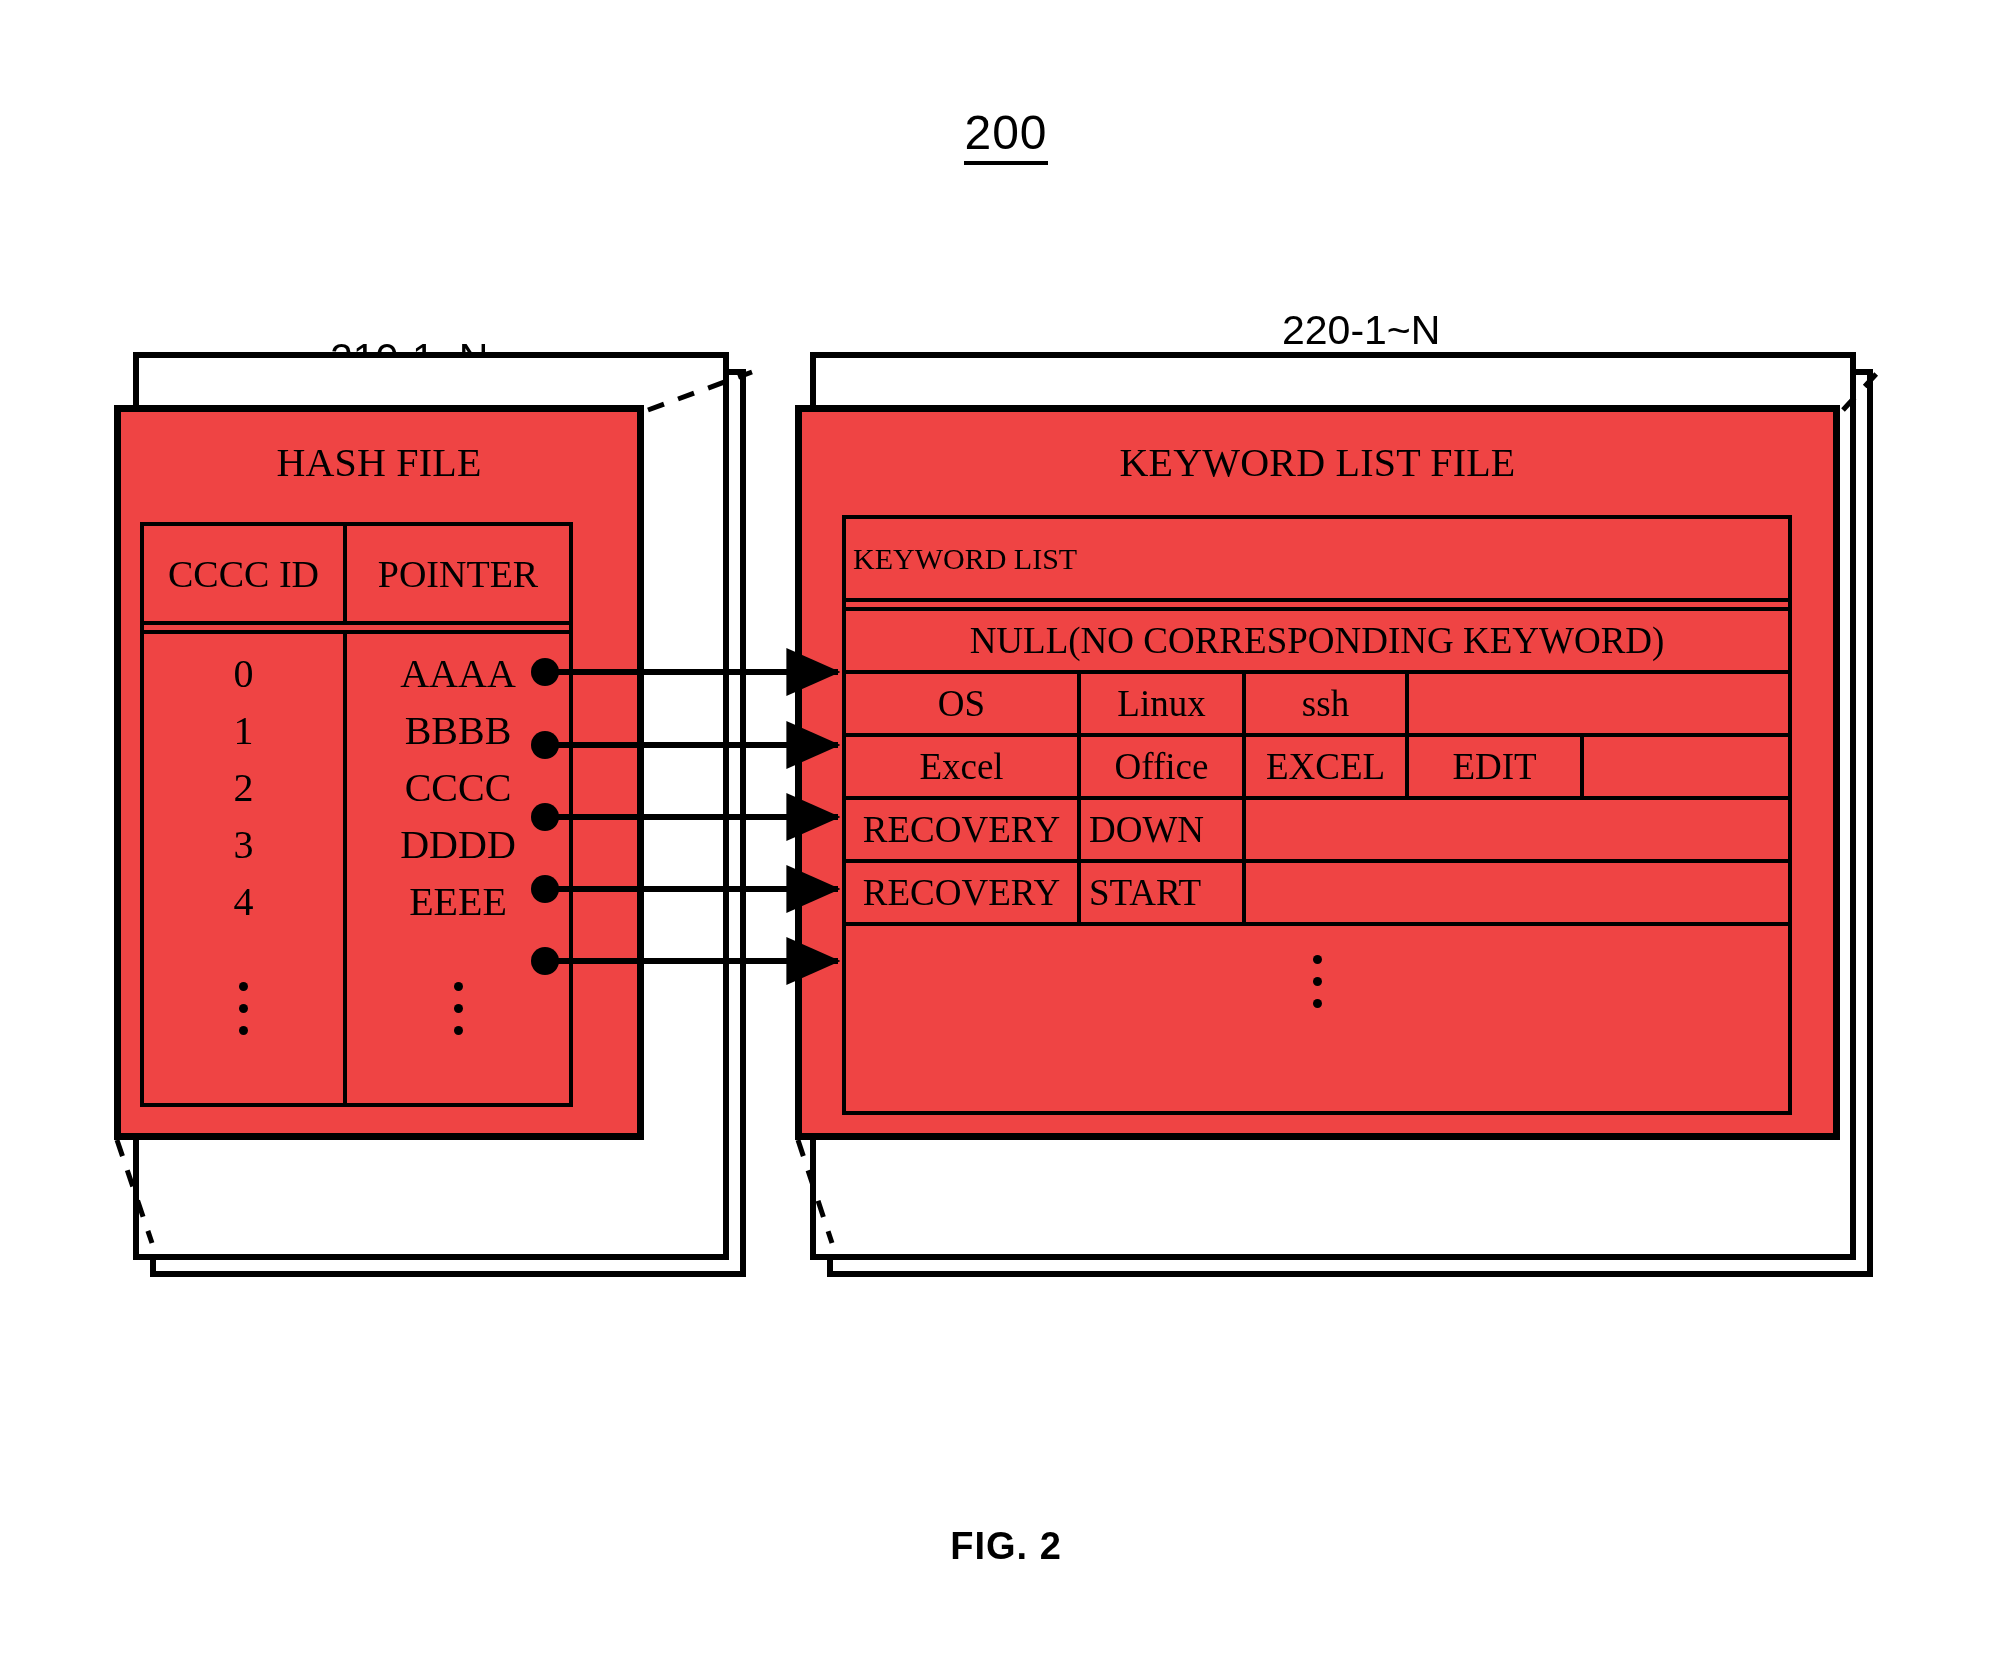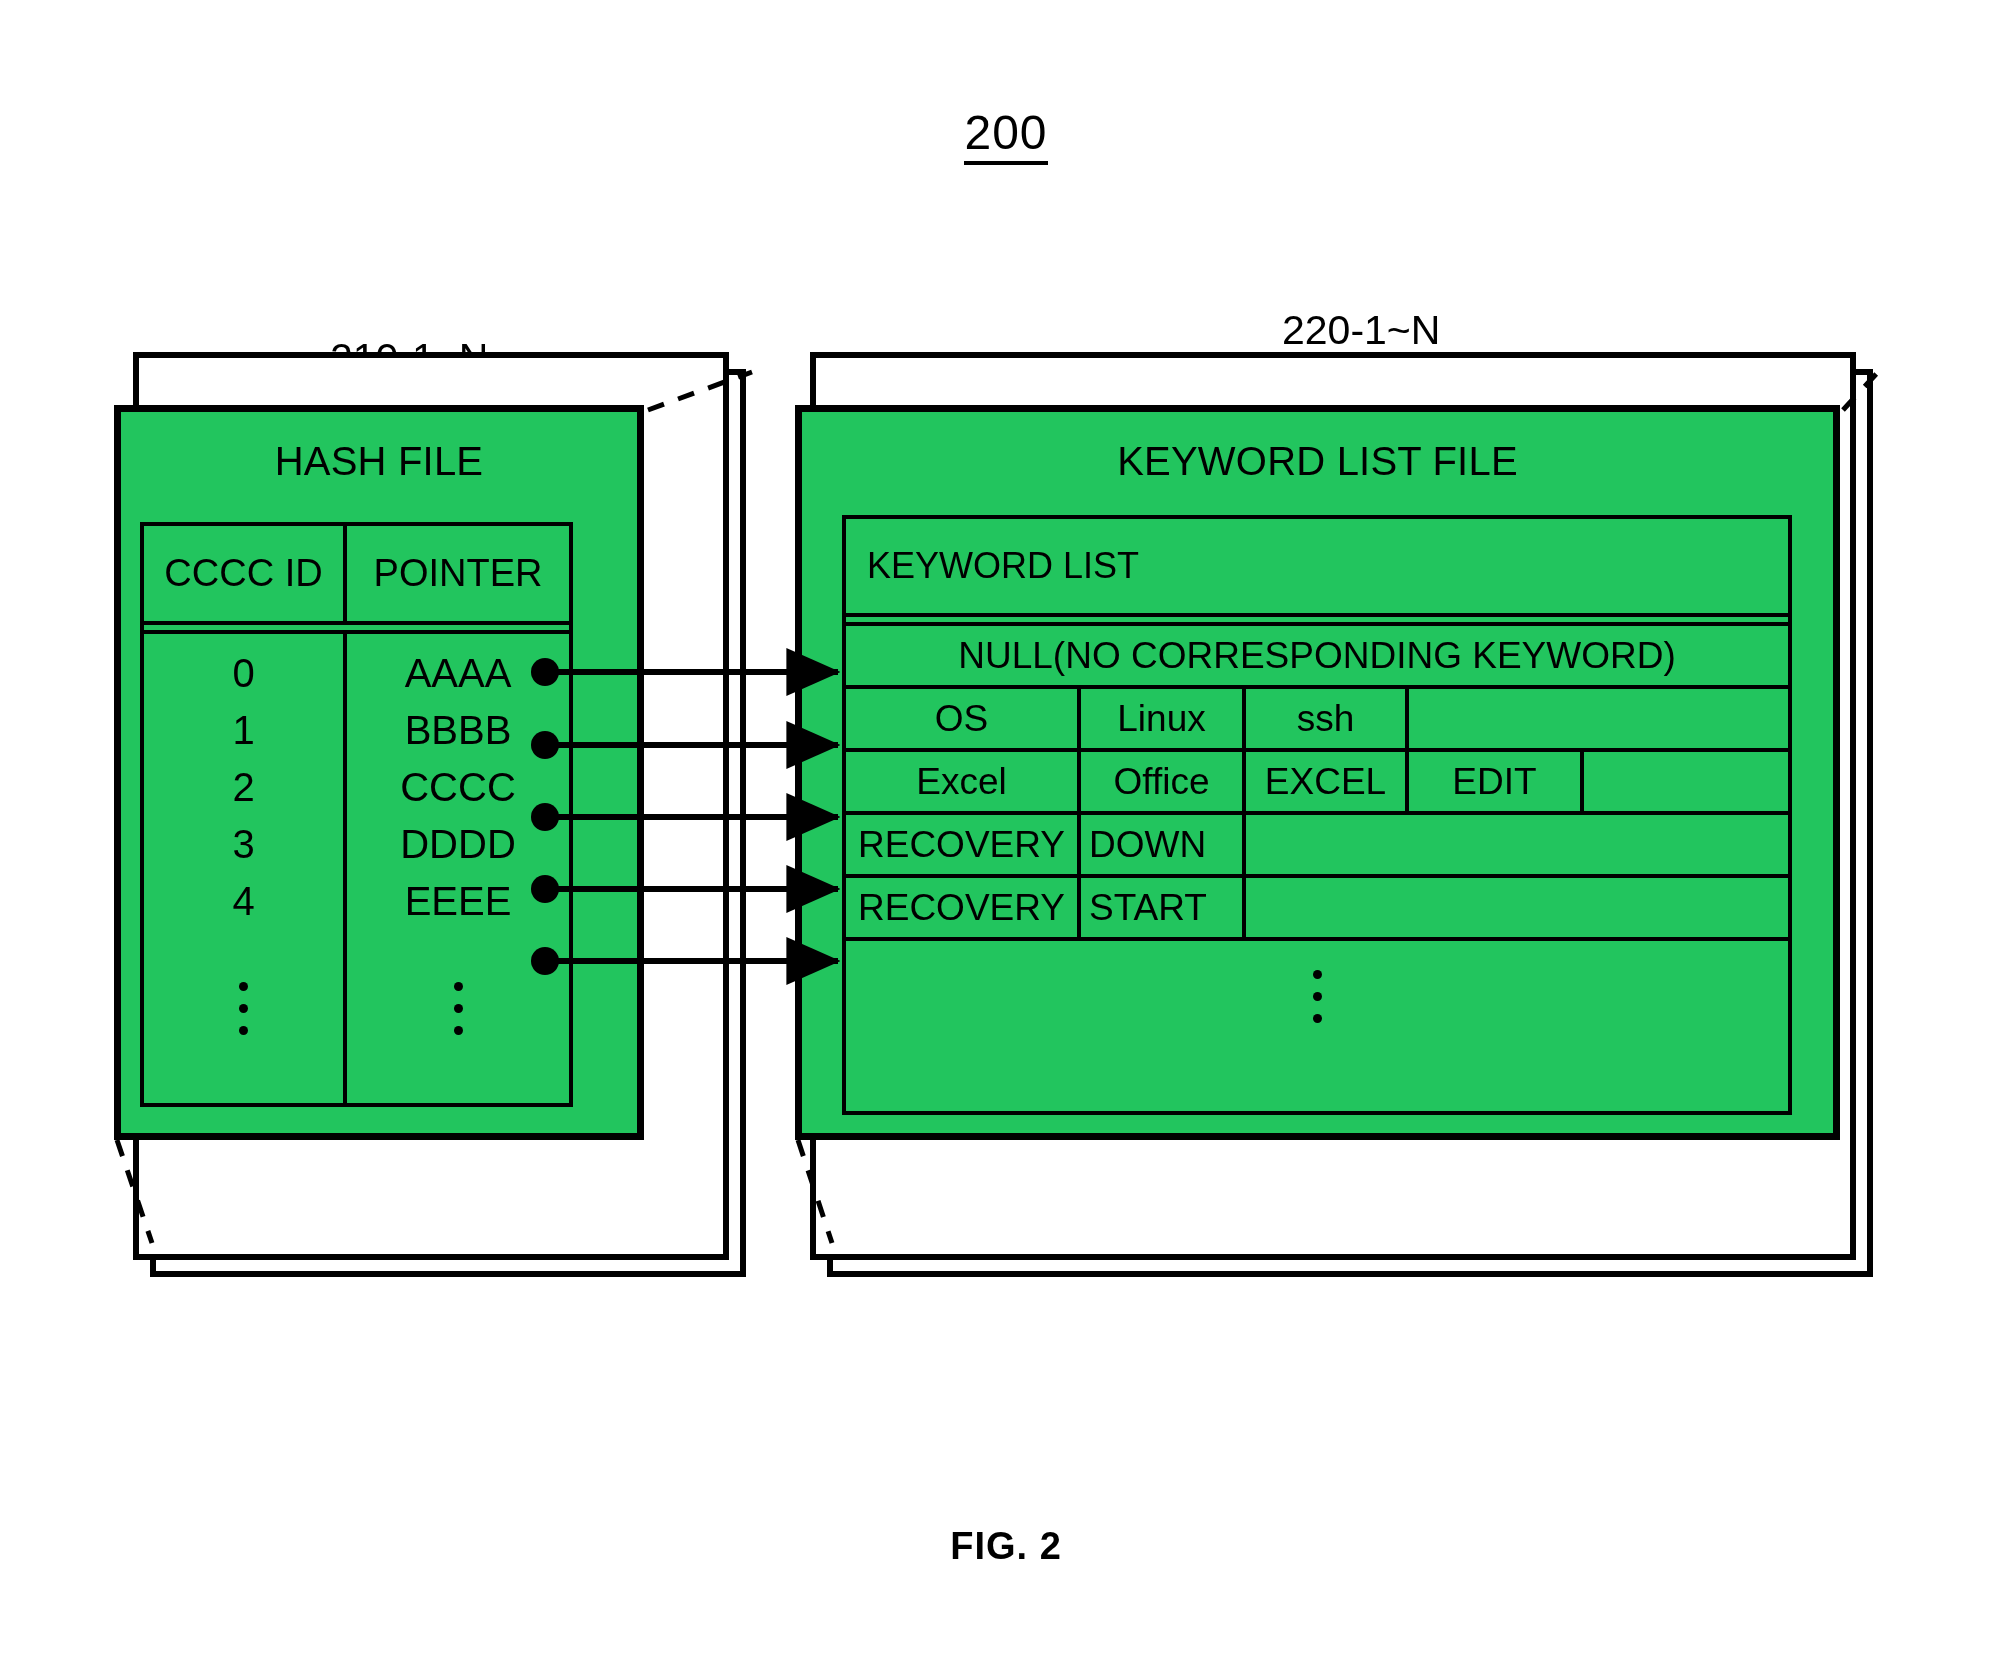--- a/index.html
+++ b/index.html
@@ -53,22 +53,23 @@
   
   #hash-stack-2 { left: 150px; top: 369px; width: 596px; height: 908px; }
   #hash-stack-1 { left: 133px; top: 352px; width: 596px; height: 908px; }
   
   #kw-stack-2  { left: 827px; top: 369px; width: 1046px; height: 908px; }
   #kw-stack-1  { left: 810px; top: 352px; width: 1046px; height: 908px; }
 
   
   .file-frame {
     border: 7px solid #000;
-    background: #22c55e;
-    box-sizing: border-box;
+    background: #ef4444;
+    box-sizing: border-box;
+    font-family: Liberation Serif, serif;
   }
   #hash-file {
     left: 114px; top: 405px; width: 530px; height: 735px;
   }
   #keyword-file {
     left: 795px; top: 405px; width: 1045px; height: 735px;
   }
 
   .file-title {
     text-align: center;
@@ -134,25 +135,25 @@
   #kw-inner {
     position: absolute;
     left: 40px;
     top: 103px;
     width: 950px;
     height: 600px;
     box-sizing: border-box;
     border: 4px solid #000;
   }
   #kw-list-head {
-    height: 98px;
-    display: flex;
-    align-items: center;
-    padding-left: 21px;
-    font-size: 36px;
+    height: 83px;
+    display: flex;
+    align-items: center;
+    padding-left: 7px;
+    font-size: 30px;
     border-bottom: 4px solid #000;
     box-sizing: border-box;
   }
   #kw-head-sep { height: 5px; border-bottom: 4px solid #000; }
 
   .kw-row {
     display: flex;
     height: 63px;
     border-bottom: 4px solid #000;
     box-sizing: border-box;

